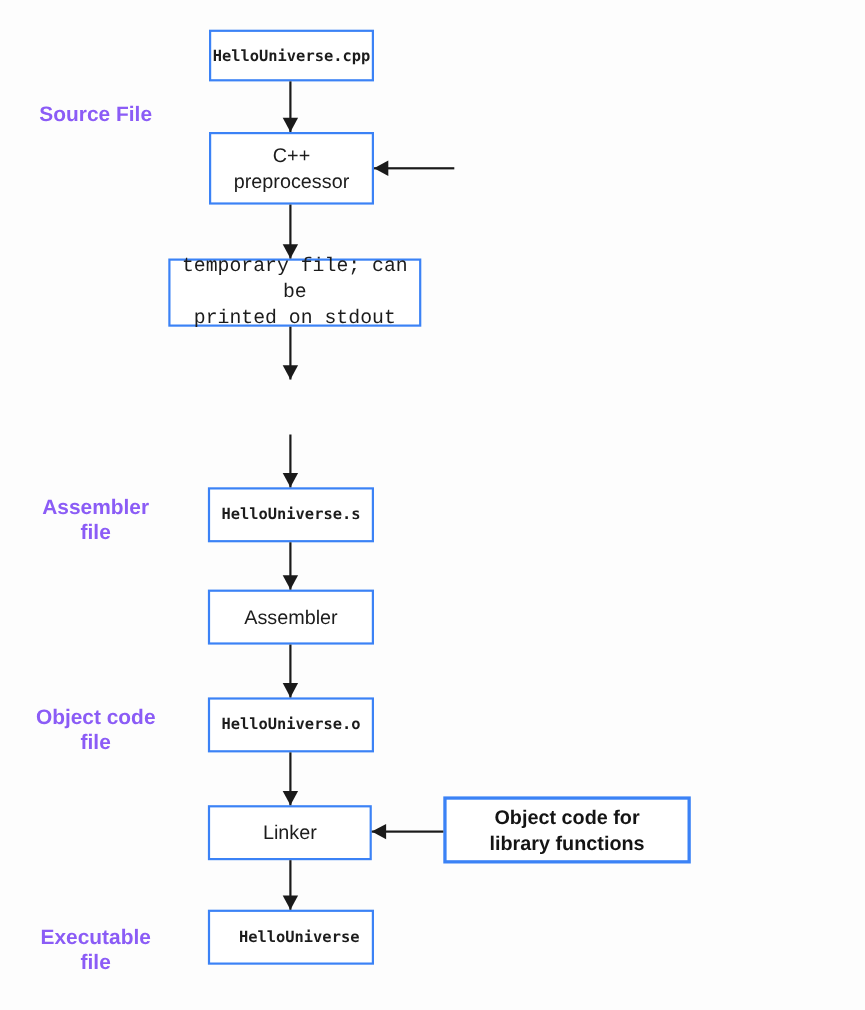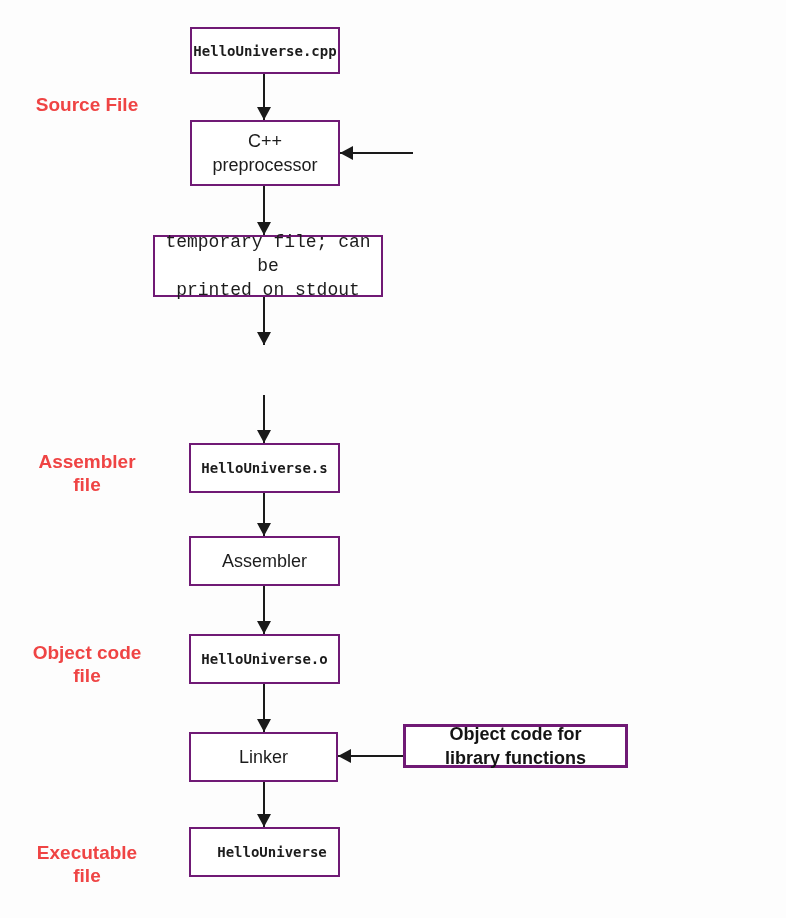--- a/index.html
+++ b/index.html
@@ -9,21 +9,21 @@
     font-family: "Liberation Sans", sans-serif;
     position: relative;
     overflow: hidden;
   }
   .canvas { position: absolute; inset: 0; }
 
   .box {
     position: absolute;
     box-sizing: border-box;
     background: #ffffff;
-    border: 2px solid #701a75;
+    border: 2px solid #3b82f6;
     display: flex;
     align-items: center;
     justify-content: center;
     text-align: center;
     color: #1c1c1c;
     white-space: pre-line;
   }
   .box.mono {
     font-family: "DejaVu Sans Mono", monospace;
     font-weight: bold;
@@ -46,32 +46,32 @@
   
   .b-filecpp  { left: 190px; top: 27px;  width: 150px; height: 47px; }
   .b-preproc  { left: 190px; top: 120px; width: 150px; height: 66px; }
   .b-include  { left: 413px; top: 121px; width: 225px; height: 65px; }
   .b-temp     { left: 153px; top: 235px; width: 230px; height: 62px; font-size: 17px; line-height: 23px; font-family: Liberation Mono, monospace; }
   .b-compiler { left: 189px; top: 345px; width: 151px; height: 50px; }
   .b-files    { left: 189px; top: 443px; width: 151px; height: 50px; }
   .b-assembler{ left: 189px; top: 536px; width: 151px; height: 50px; }
   .b-fileo    { left: 189px; top: 634px; width: 151px; height: 50px; }
   .b-linker   { left: 189px; top: 732px; width: 149px; height: 50px; }
-  .b-objlib   { left: 403px; top: 724px; width: 225px; height: 44px; }
+  .b-objlib   { left: 403px; top: 724px; width: 225px; height: 61px; }
   .b-fileexe  { left: 189px; top: 827px; width: 151px; height: 50px; padding-left: 15px; }
 
   
   .side-label {
     position: absolute;
     width: 160px;
     text-align: center;
     font-weight: bold;
     font-size: 19px;
     line-height: 23px;
-    color: #ef4444;
+    color: #8b5cf6;
     white-space: pre-line;
   }
   .l-source  { left: 7px;  top: 93px;  }
   .l-asm     { left: 7px;  top: 450px; }
   .l-obj     { left: 7px;  top: 641px; }
   .l-exe     { left: 7px;  top: 841px; }
 
   
   .varrow {
     position: absolute;

